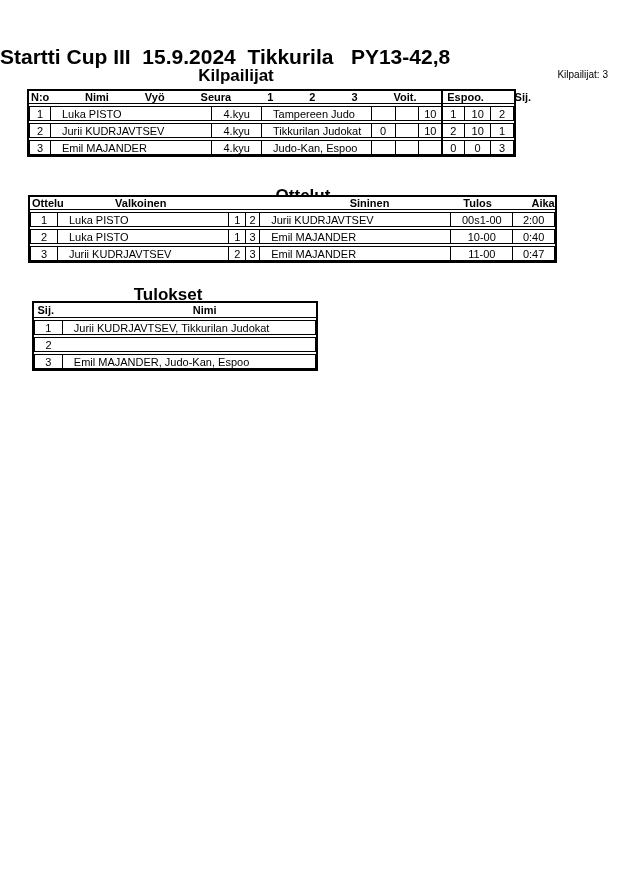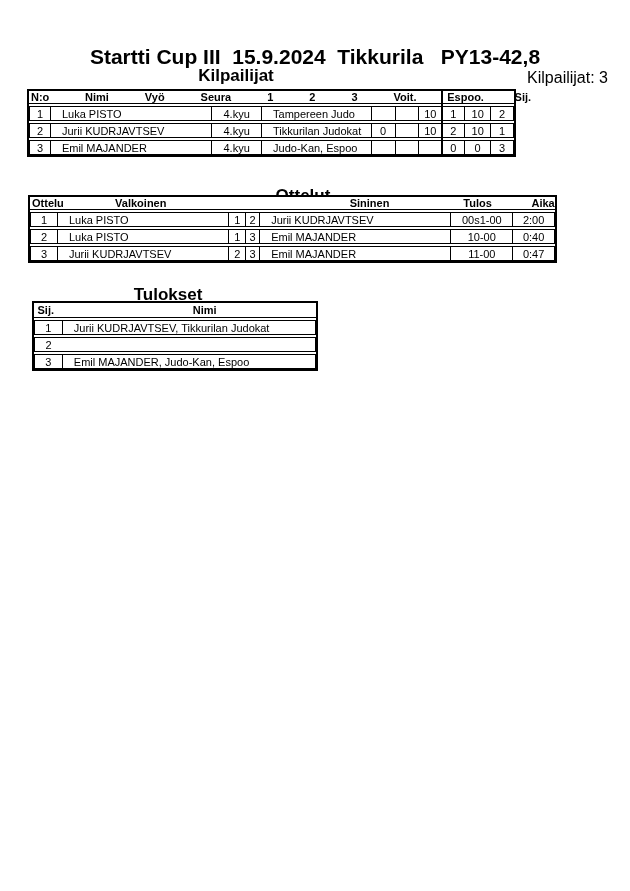--- a/index.html
+++ b/index.html
@@ -6,32 +6,32 @@
   html, body { background: #ffffff; }
   body {
     width: 630px; height: 891px;
     position: relative;
     font-family: "Liberation Sans", sans-serif;
     color: #000;
     overflow: hidden;
   }
   .title {
     position: absolute; top: 45px; left: 0; width: 630px;
-    text-align: center; font-weight: 700; font-size: 21px;
+    text-align: left; font-weight: 700; font-size: 21px;
     white-space: pre;
   }
   .sec-heading {
     position: absolute; transform: translateX(-50%);
     font-weight: 700; font-size: 17px; white-space: nowrap;
   }
   #h-kilpailijat { left: 236px; top: 66px; }
   #h-ottelut    { left: 295px; top: 186px; margin-left: 8px; }
   #h-tulokset   { left: 168px; top: 285px; }
   .count-label {
-    position: absolute; top: 69px; right: 22px; font-size: 16px;
+    position: absolute; top: 69px; right: 22px; font-size: 10px;
   }
   .tbl {
     position: absolute; border: 2px solid #000; background: #fff;
   }
   #tbl-kilpailijat { left: 27px; top: 89px;  width: 489px; height: 68px; }
   #tbl-ottelut     { left: 28px; top: 195px; width: 529px; height: 68px; }
   #tbl-tulokset    { left: 32px; top: 301px; width: 286px; height: 70px; }
 
   .thead {
     display: flex; height: 13px; border-bottom: 1px solid #000;

